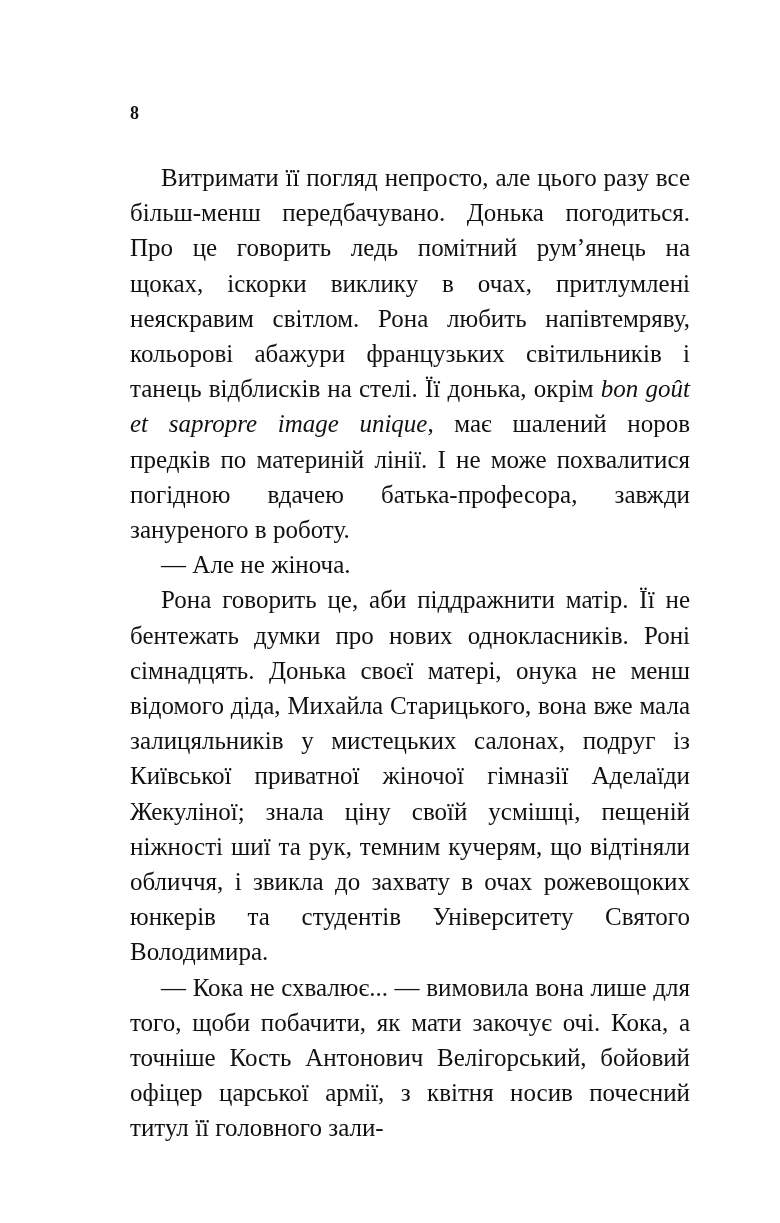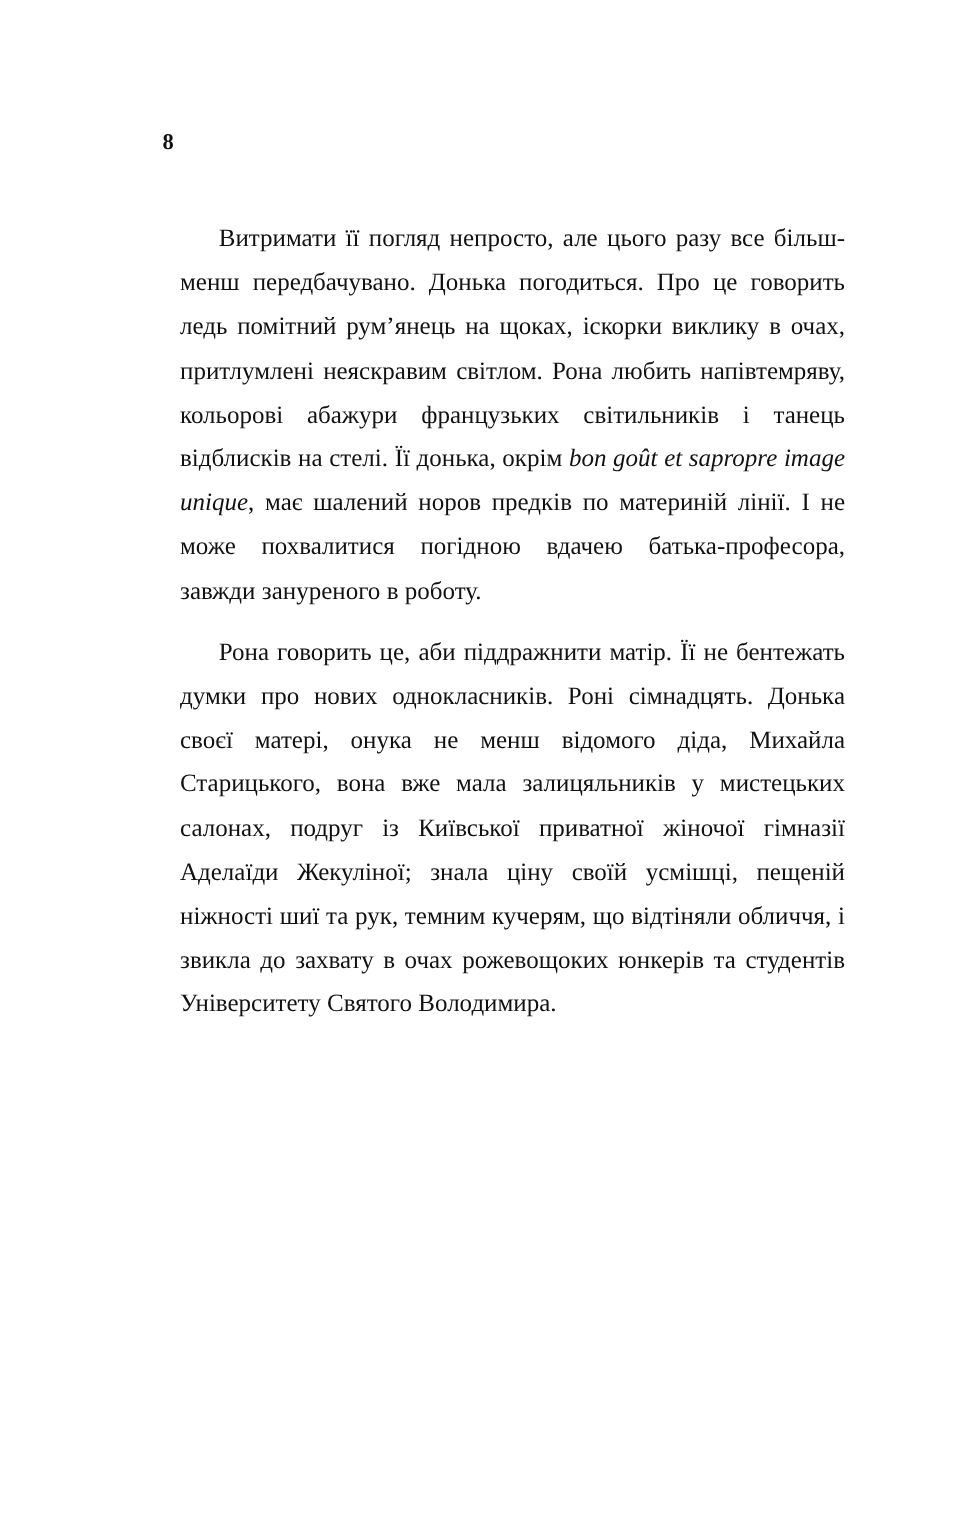--- a/index.html
+++ b/index.html
@@ -31,22 +31,22 @@
     letter-spacing: 0.5px;
     color: #111111;
   }
   .textblock {
     position: absolute;
     left: 130px;
     top: 160px;
     width: 560px;
   }
   p.para {
-    margin: 14px;
-    font-size: 20px;
+    margin: 0;
+    font-size: 25px;
     line-height: 35.2px;
     text-align: justify;
     text-justify: inter-word;
     text-indent: 31px;
     hyphens: manual;
     word-spacing: 0.1px;
   }
   
   p.para.shortline {
     text-align: left;
@@ -60,21 +60,23 @@
 
 <div class="page">
 
   <div class="folio">8</div>
 
   <div class="textblock">
 
     <p class="para"><span>Витримати її погляд непросто, але цього разу все більш-менш передбачувано. Донька погодиться. Про це говорить ледь помітний рум’янець на щоках, іскорки виклику в очах, притлумлені неяскравим світлом. Рона любить напівтемряву, кольорові абажури французьких світильників і танець відблисків на стелі. Її донька, окрім </span><em>bon goût et sapropre image unique</em><span>, має шалений норов предків по материній лінії. І не може похвалитися погідною вдачею батька-професора, завжди зануреного в роботу.</span></p>
 
 
+    <p class="para shortline">— Але не жіноча.</p>
 
 
     <p class="para">Рона говорить це, аби піддражнити матір. Її не бентежать думки про нових однокласників. Роні сімнадцять. Донька своєї матері, онука не менш відомого діда, Михайла Старицького, вона вже мала залицяльників у мистецьких салонах, подруг із Київської приватної жіночої гімназії Аделаїди Жекуліної; знала ціну своїй усмішці, пещеній ніжності шиї та рук, темним кучерям, що відтіняли обличчя, і звикла до захвату в очах рожевощоких юнкерів та студентів Університету Святого Володимира.</p>
 
 
+    <p class="para">— Кока не схвалює... — вимовила вона лише для того, щоби побачити, як мати закочує очі. Кока, а точніше Кость Антонович Велігорський, бойовий офіцер царської армії, з квітня носив почесний титул її головного зали-</p>
 
   </div>
 
 </div>
 
 </body></html>

